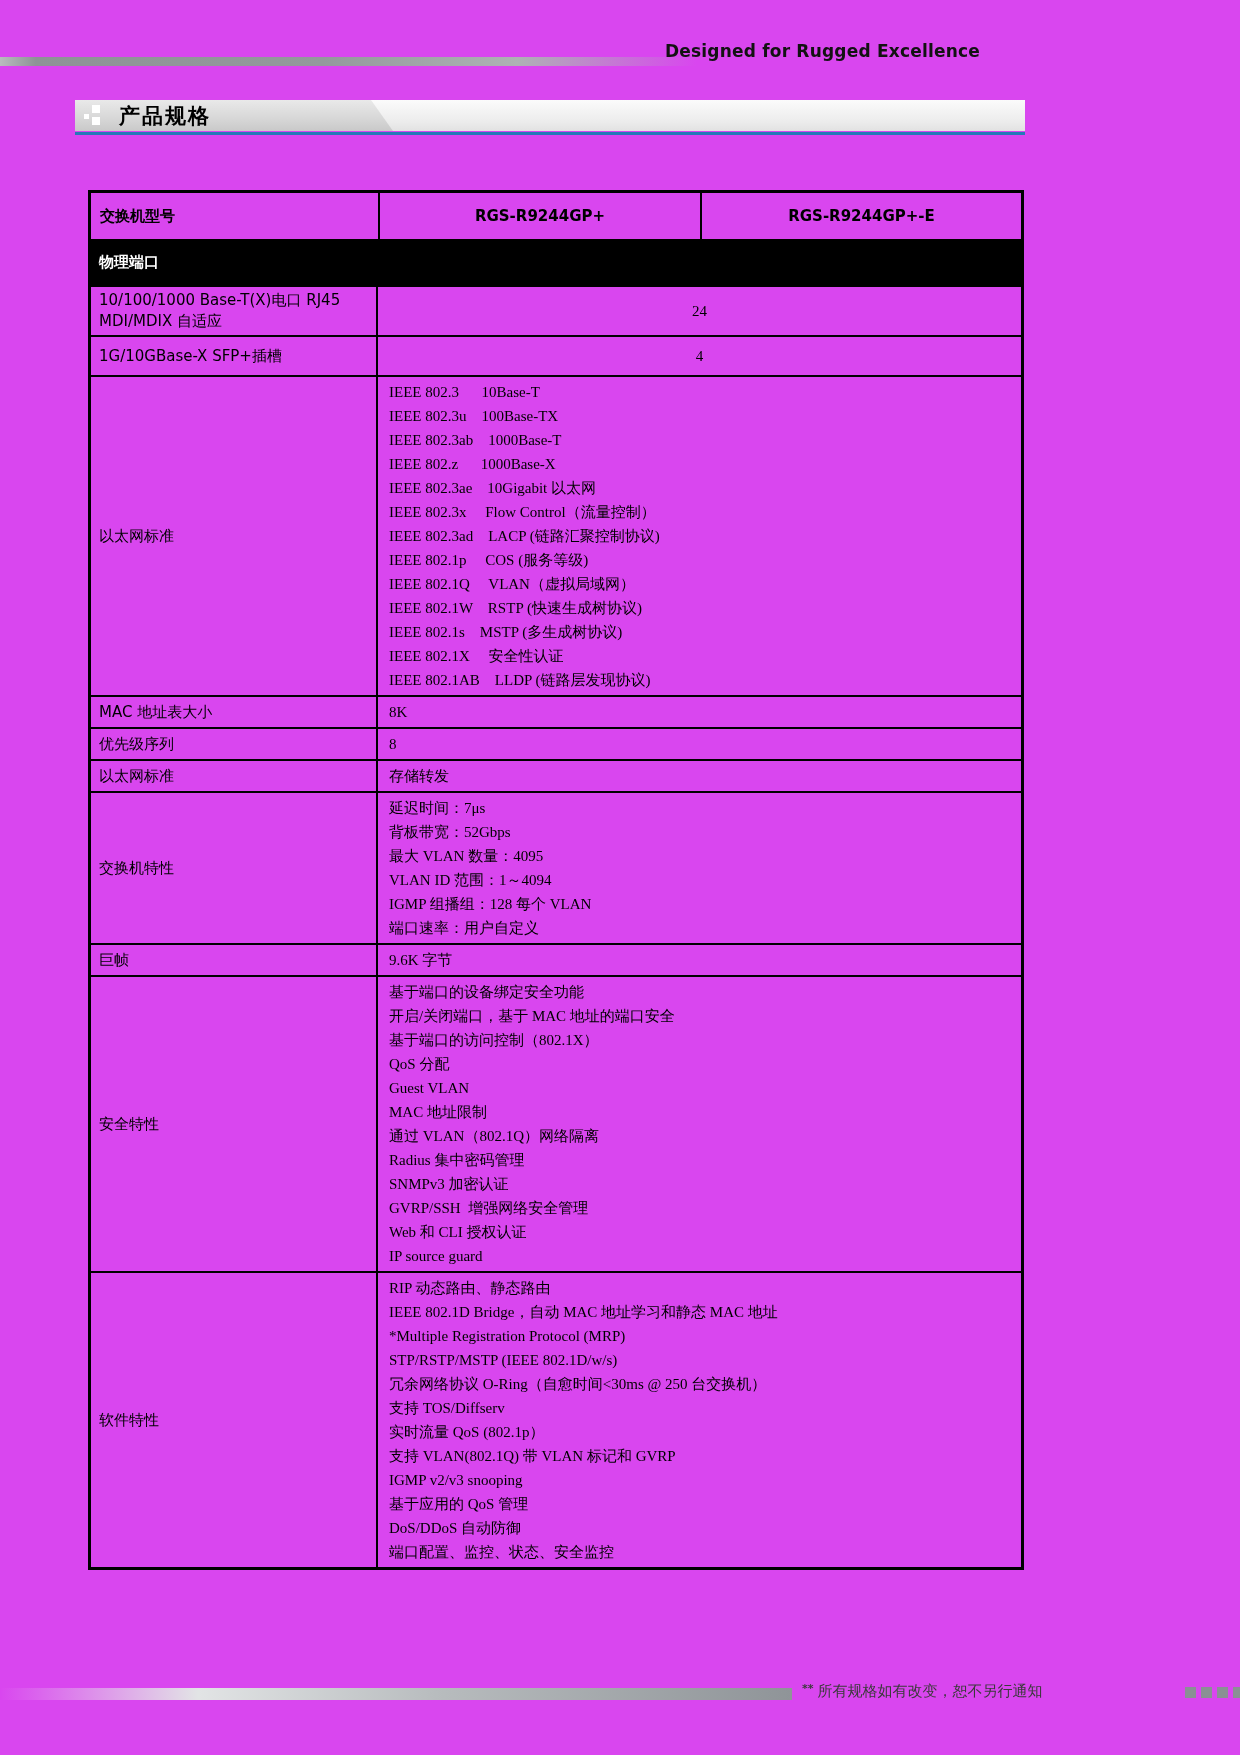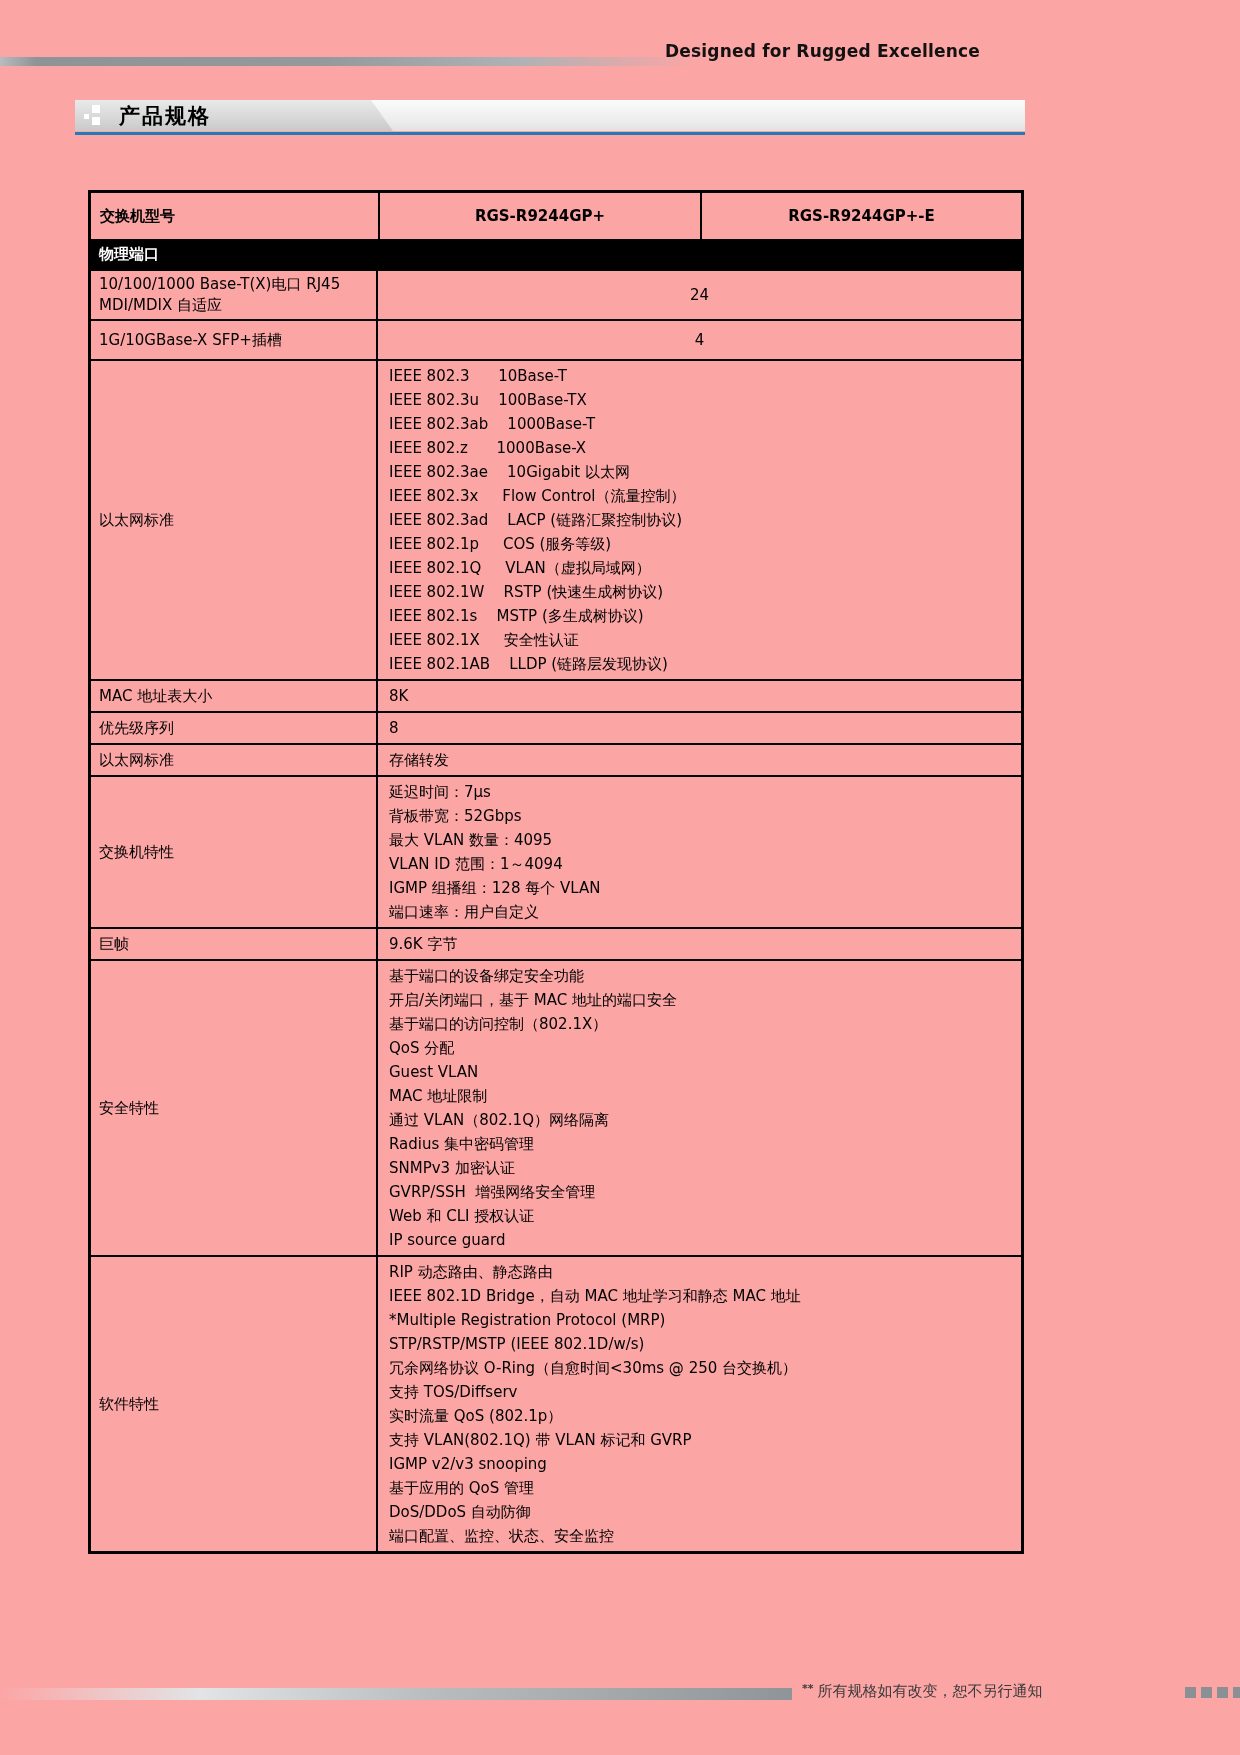--- a/index.html
+++ b/index.html
@@ -8,21 +8,21 @@
     --band-text:#ffffff;
     --rule-gray:#90959 8;
     --footer-text:#3a3a3a;
     --border-black:#000000;
   }
   html,body{margin:0;padding:0;background:#ffffff;}
   .page{
     position:relative;
     width:1240px;
     height:1755px;
-    background:#fca5a5;
+    background:#d946ef;
     font-family:"DejaVu Sans","Liberation Sans",sans-serif;
     color:#000;
     overflow:hidden;
   }
 
   
   .top-rule{
     position:absolute;left:0;top:57px;width:718px;height:9px;
     background:linear-gradient(to right,#b9bcbe 0,#8e9396 5%,#94999c 45%,#aeb2b4 72%,rgba(255,255,255,0) 97%);
   }
@@ -61,29 +61,29 @@
   .spec-table{
     position:absolute;left:88px;top:190px;width:930px;
     border:3px solid var(--border-black);
     font-size:15px;
   }
   .t-head{display:grid;grid-template-columns:287px 322px 1fr;}
   .t-head .th{padding:13px 9px;font-weight:bold;line-height:20px;}
   .t-head .th.model{text-align:center;border-left:2px solid var(--border-black);}
   .t-band{
     background:var(--band-bg);color:var(--band-text);
-    font-weight:bold;padding:5px 8px;line-height:20px;
+    font-weight:bold;padding:13px 8px;line-height:20px;
   }
   .t-row{display:grid;grid-template-columns:287px 1fr;border-top:2px solid var(--border-black);min-height:24px;}
   .t-row .t-label{
     padding:2px 8px;border-right:2px solid var(--border-black);
     display:flex;flex-direction:column;justify-content:center;line-height:21px;
   }
   .t-row .t-value{padding:3px 11px;}
-  .t-row .t-value .line{line-height:24px;white-space:pre-wrap;}
+  .t-row .t-value .line{line-height:24px;white-space:pre-wrap;font-family:Liberation Serif, serif;}
   .t-row .t-value.center{
     display:flex;flex-direction:column;justify-content:center;align-items:center;
     text-align:center;
   }
   .t-row.tall-2{min-height:48px;}
   .t-row.tall-1{min-height:38px;}
 
   
   .footer-bar{
     position:absolute;left:0;top:1688px;width:792px;height:12px;

